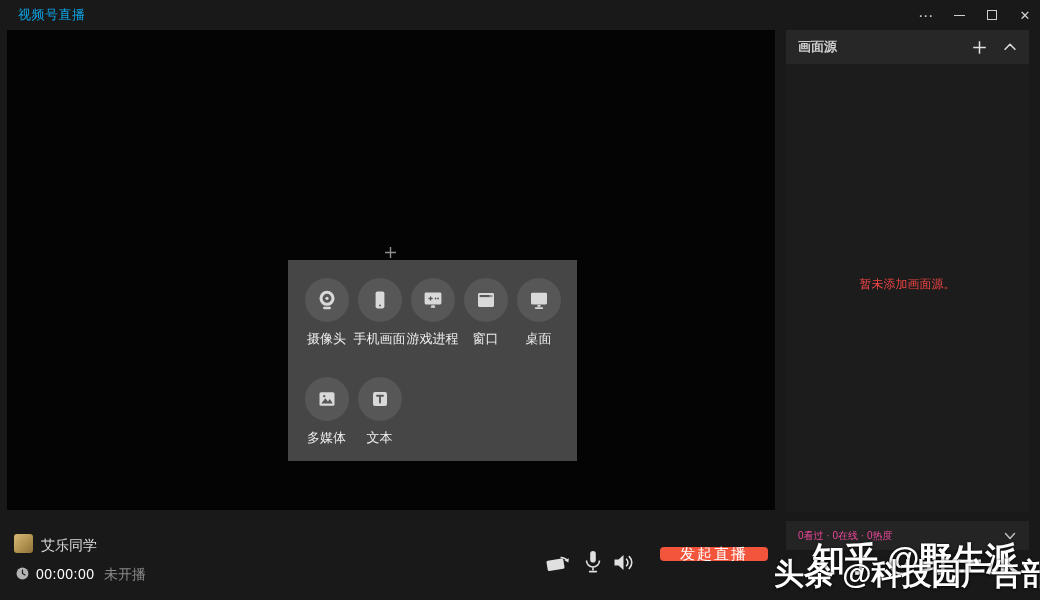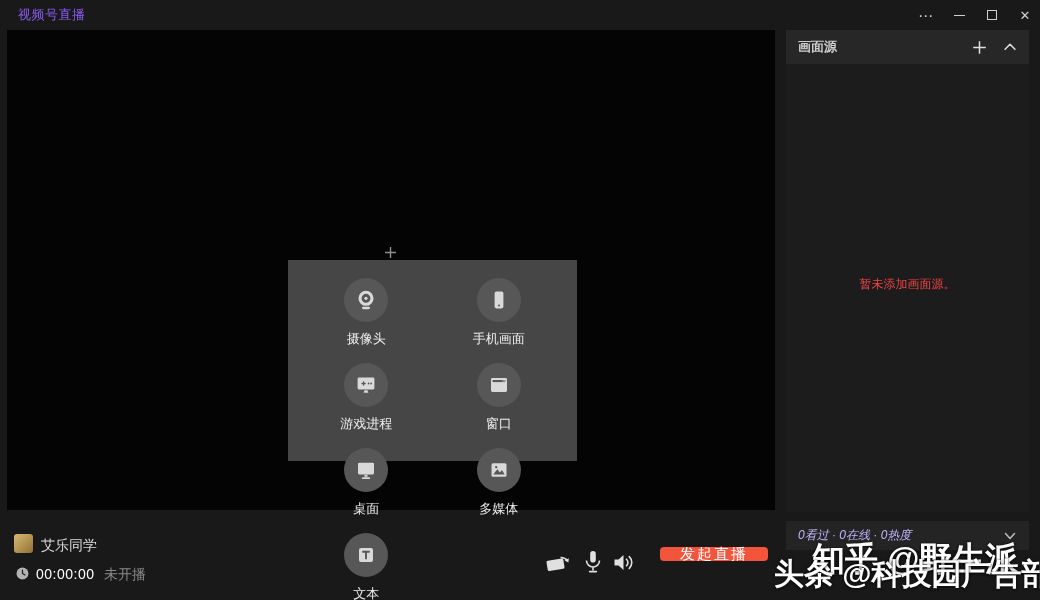--- a/index.html
+++ b/index.html
@@ -2,54 +2,54 @@
 <html style="--accent: #f2543c;"><head>
 <meta charset="utf-8">
 <style>
   * { margin:0; padding:0; box-sizing:border-box; }
   html,body { background:#000; }
   body { font-family:"Liberation Sans","DejaVu Sans",sans-serif; }
   .window { position:relative; width:1040px; height:600px; background:#191919; overflow:hidden; }
 
   
   .titlebar { position:absolute; left:0; top:0; width:1040px; height:30px; display:flex; align-items:center; }
-  .titlebar-title { margin-left:18px; font-size:13px; color:#8b5cf6; letter-spacing:.5px; }
+  .titlebar-title { margin-left:18px; font-size:13px; color:#0ea5e9; letter-spacing:.5px; }
   .win-controls { position:absolute; right:8px; top:0; height:30px; display:flex; align-items:center; gap:19px; }
   .win-btn { width:14px; height:30px; display:flex; align-items:center; justify-content:center; color:#cfcfcf; cursor:pointer; }
   .more-glyph { font-size:15px; line-height:1; letter-spacing:1px; }
   .min-shape { display:block; width:11px; border-top:1.6px solid #cfcfcf; }
   .max-shape { display:block; width:10px; height:10px; border:1.4px solid #cfcfcf; }
   .close-glyph { font-size:13px; line-height:1; }
 
   
   .preview { position:absolute; left:7px; top:30px; width:768px; height:480px; background:#040404; }
 
   
   .plus-hint { position:absolute; left:383px; top:245px; width:15px; height:15px; color:#8f8f8f; }
 
   
   .source-panel { position:absolute; left:288px; top:260px; width:289px; height:201px; background:#464646;
-    display:grid; grid-template-columns:repeat(2,1fr); padding:18px 12px 0; row-gap:15px; }
+    display:grid; grid-template-columns:repeat(5,1fr); padding:18px 12px 0; row-gap:15px; }
   .source-cell { display:flex; flex-direction:column; align-items:center; cursor:pointer; }
   .source-circle { width:44px; height:44px; border-radius:50%; background:#575757; display:flex; align-items:center; justify-content:center; color:#d9d9d9; }
   .source-label { margin-top:8px; font-size:13px; color:#ededed; white-space:nowrap; }
 
   
   .sidebar { position:absolute; left:786px; top:30px; width:243px; height:482px; }
   .sidebar-header { height:34px; background:#272727; display:flex; align-items:center; padding:0 12px;font-weight:bold; }
   .sidebar-title { font-size:13px; color:#cfcfcf; }
   .sidebar-actions { margin-left:auto; display:flex; align-items:center; gap:15px; }
   .sidebar-action { width:15px; height:15px; color:#e0e0e0; cursor:pointer; display:flex; align-items:center; justify-content:center; }
   .sidebar-body { height:448px; background:#1c1c1c; text-align:center; }
   .sidebar-empty { padding-top:212px; font-size:12px; color:#ef4444; }
 
   
   .stats-bar { position:absolute; left:786px; top:521px; width:243px; height:29px; background:#242424;
     display:flex; align-items:center; padding:0 12px; cursor:pointer; }
-  .stats-text { font-size:12px; color:#c4b5fd;font-style:italic; }
+  .stats-text { font-size:10px; color:#ec4899; }
   .stats-chevron { margin-left:auto; width:14px; height:14px; color:#bdbdbd; }
 
   
   .avatar { position:absolute; left:14px; top:534px; width:19px; height:19px; border-radius:3px;
     background:linear-gradient(135deg,#d8b877 0%,#b3924f 55%,#8c703c 100%); }
   .username { position:absolute; left:41px; top:537px; font-size:14px; color:#dcdcdc; }
   .clock-icon { position:absolute; left:16px; top:567px; width:13px; height:13px; }
   .timer { position:absolute; left:36px; top:566px; font-size:14px; color:#ffffff; letter-spacing:.5px; }
   .live-status { position:absolute; left:104px; top:566px; font-size:14px; color:#8a8a8a; }
 

